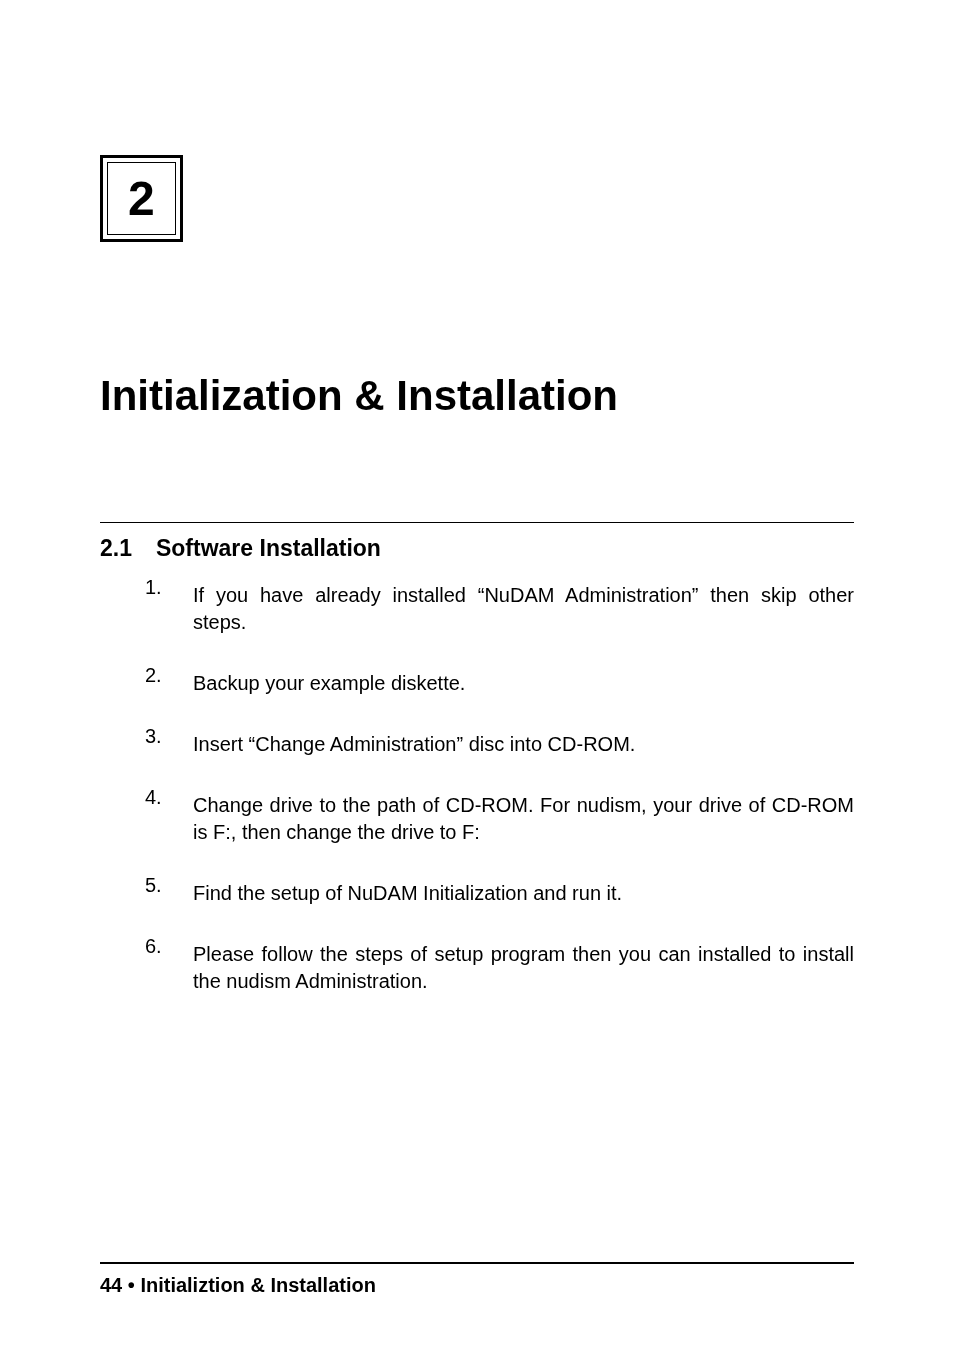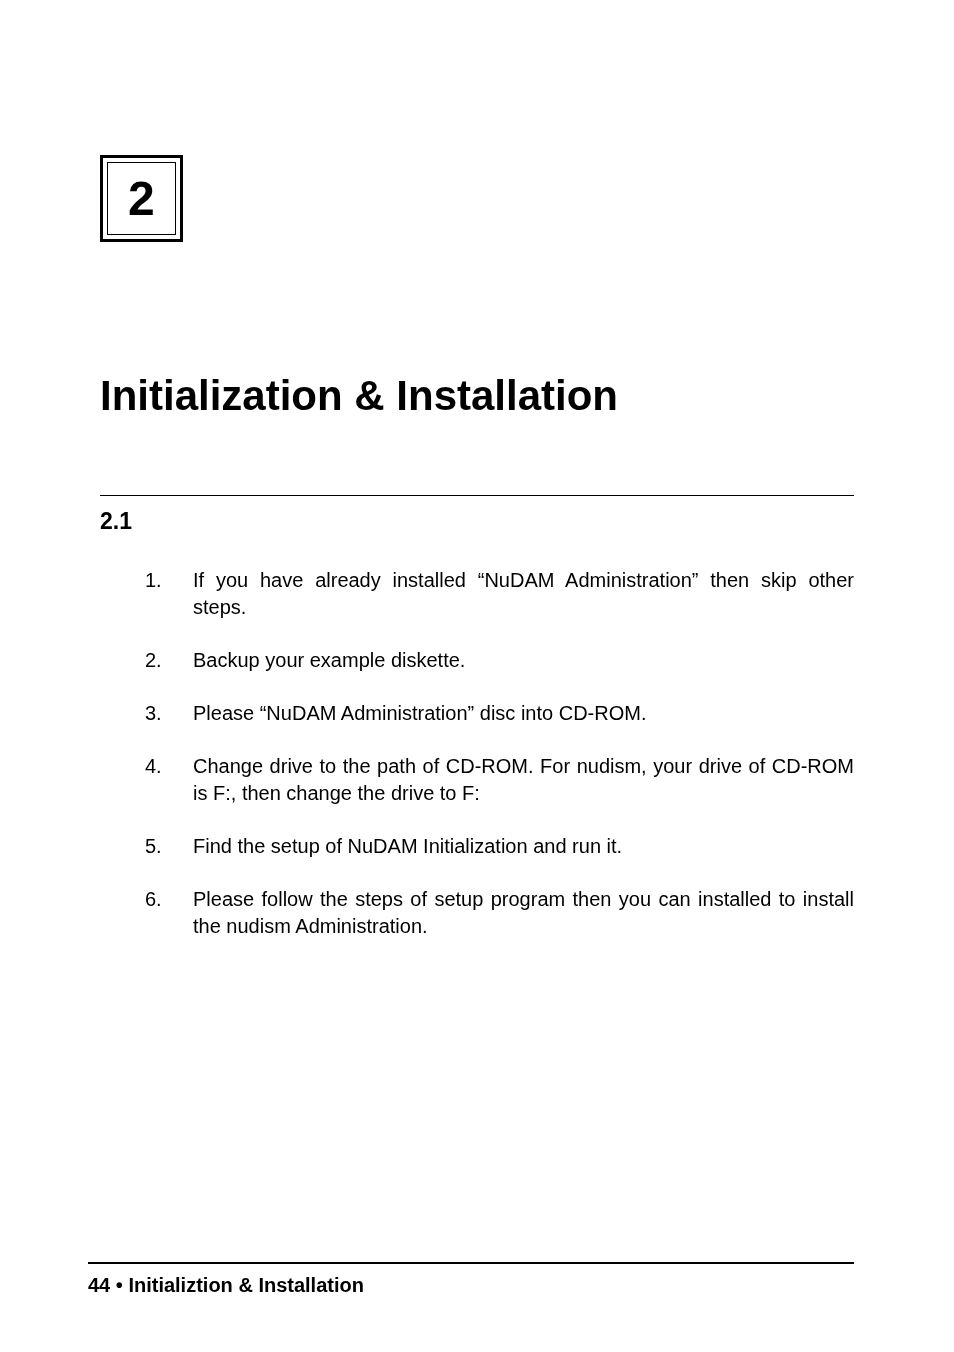--- a/index.html
+++ b/index.html
@@ -32,34 +32,34 @@
     .chapter-number {
       font-size: 48px;
       font-weight: 900;
       font-family: Arial, sans-serif;
     }
     
     .chapter-title {
       font-size: 42px;
       font-weight: 900;
       font-family: Arial, sans-serif;
-      margin-bottom: 75px;
+      margin-bottom: 102px;
     }
     
     .section-divider-top {
       border-top: 1px solid #000;
       margin-bottom: 12px;
     }
     
     .section-header {
       display: flex;
       gap: 24px;
       font-size: 23px;
       font-weight: bold;
-      margin-bottom: 32px;
+      margin-bottom: 12px;
     }
     
     .section-number {
       font-weight: bold;
     }
     
     .list-container {
       padding-left: 45px;
     }
     
@@ -71,26 +71,27 @@
       text-align: justify;
     }
     
     .list-number {
       min-width: 48px;
       flex-shrink: 0;
     }
     
     .list-text {
       flex: 1;
+      margin-top: 8px;
     }
     
     .footer {
       position: absolute;
       bottom: 55px;
-      left: 88px;
+      left: 100px;
       right: 100px;
     }
     
     .footer-divider {
       border-top: 2px solid #000;
       margin-bottom: 10px;
     }
     
     .footer-text {
       font-size: 20px;
@@ -111,34 +112,35 @@
     <div class="chapter-number">2</div>
   </div>
 </div>
 
 <h1 class="chapter-title">Initialization &amp; Installation</h1>
 
 <div class="section-divider-top"></div>
 
 <div class="section-header">
   <span class="section-number">2.1</span>
+  <span>Software Installation</span>
 </div>
 
 <div class="list-container">
   <div class="list-item">
     <span class="list-number">1.</span>
     <span class="list-text">If you have already installed “NuDAM Administration” then skip other steps.</span>
   </div>
   <div class="list-item">
     <span class="list-number">2.</span>
     <span class="list-text">Backup your example diskette.</span>
   </div>
   <div class="list-item">
     <span class="list-number">3.</span>
-    <span class="list-text">Please “NuDAM Administration” disc into CD-ROM.</span>
+    <span class="list-text">Insert “Change Administration” disc into CD-ROM.</span>
   </div>
   <div class="list-item">
     <span class="list-number">4.</span>
     <span class="list-text">Change drive to the path of CD-ROM. For nudism, your drive of CD-ROM is F:, then change the drive to F:</span>
   </div>
   <div class="list-item">
     <span class="list-number">5.</span>
     <span class="list-text">Find the setup of NuDAM Initialization and run it.</span>
   </div>
   <div class="list-item">

